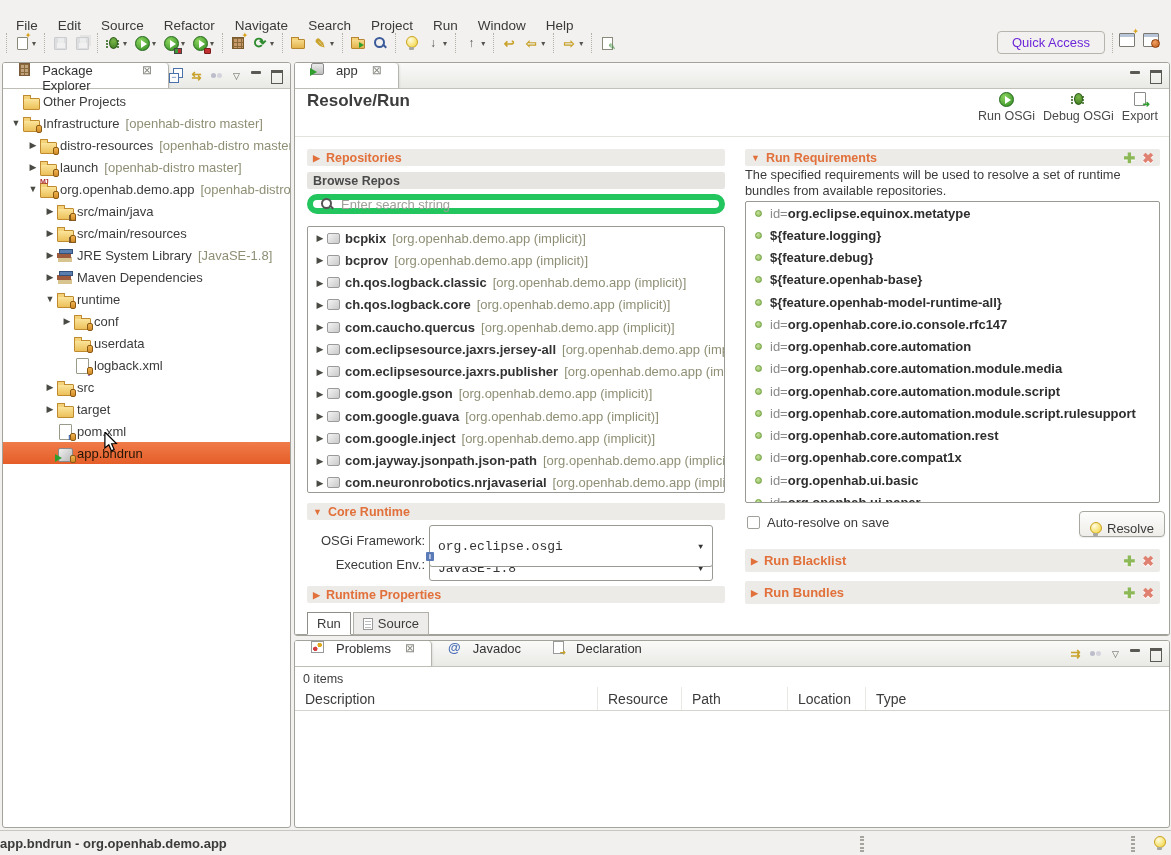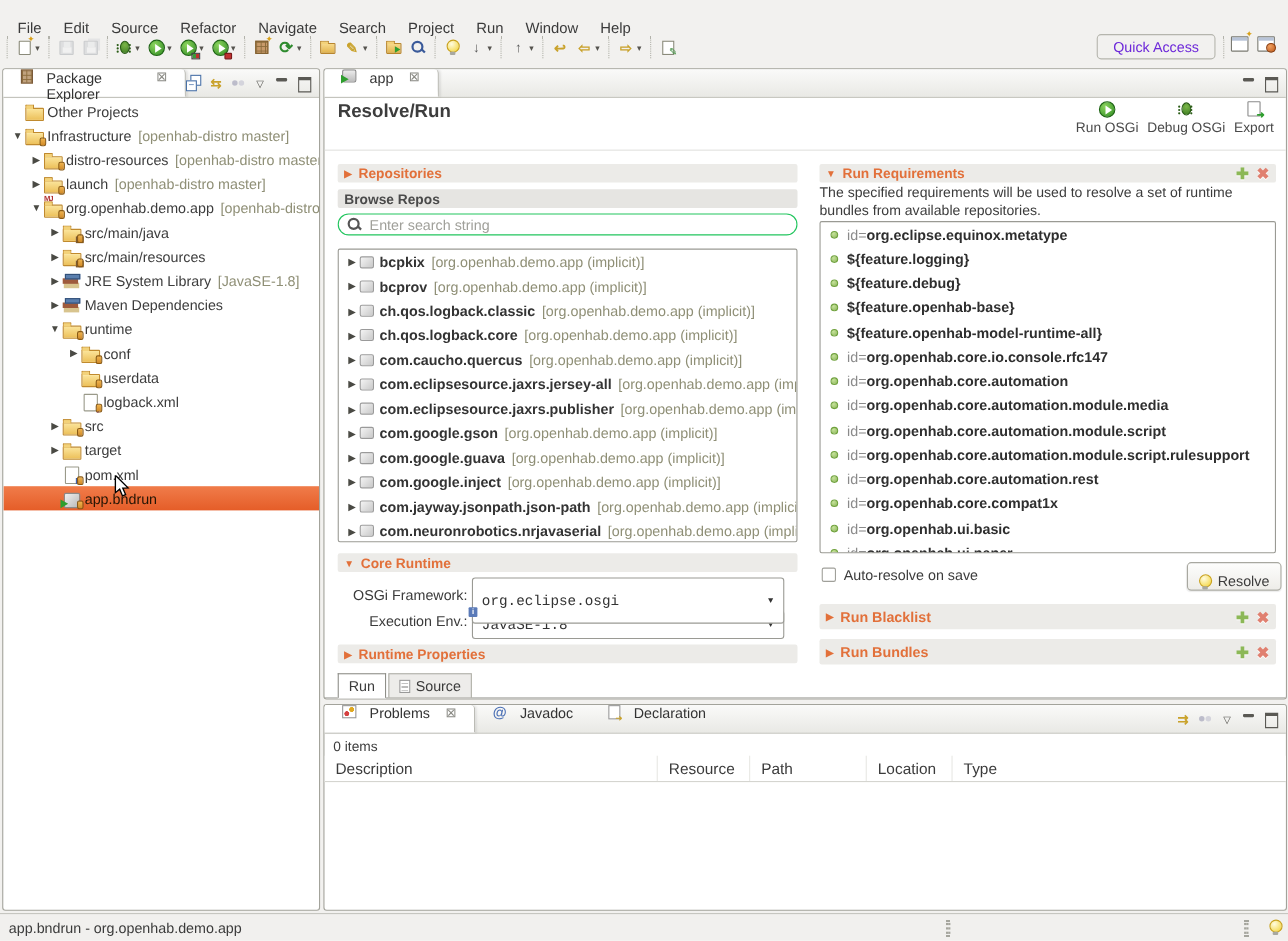--- a/index.html
+++ b/index.html
@@ -124,21 +124,21 @@
   .ic-export::after{content:"➜";position:absolute;right:-5px;bottom:-4px;color:#2e9e2e;font-size:9px;font-weight:bold;}
   .form-divider{position:absolute;left:0;top:73px;width:100%;border-top:1px solid #e2e2de;}
 
   .secbar{position:absolute;background:#ecebe8;display:flex;align-items:center;font-size:12.5px;font-weight:bold;color:#e2703a;padding:0 6px;border-radius:2px;}
   .secbar .sarrow{font-size:9px;margin-right:6px;color:#e2703a;}
   .secbar .spacer{margin-left:auto;display:flex;align-items:center;gap:7px;}
   .plus-ic{color:#8cb857;font-size:14px;font-weight:bold;text-shadow:0 1px 0 #fff;}
   .x-ic{color:#e08070;font-size:14px;font-weight:bold;text-shadow:0 1px 0 #fff;}
   .secbar.plain{color:#4a4a4a;background:#e6e5e2;}
 
-  .search-box{position:absolute;height:20px;background:#fff;border:1px solid #22c55e;border-radius:12px;display:flex;align-items:center;padding:0 8px;}
+  .search-box{position:absolute;height:20px;background:#fff;border:6px solid #22c55e;border-radius:12px;display:flex;align-items:center;padding:0 8px;}
   .search-box input{border:none;outline:none;flex:1;font-size:13px;font-family:"Liberation Sans",sans-serif;color:#333;background:transparent;margin-left:6px;}
   .search-box input::placeholder{color:#a0a09a;}
   .mag{width:12px;height:12px;position:relative;flex:none;}
   .mag::before{content:"";position:absolute;left:0;top:0;width:7px;height:7px;border:2px solid #555;border-radius:50%;}
   .mag::after{content:"";position:absolute;left:8px;top:8px;width:5px;height:2px;background:#555;transform:rotate(45deg);}
 
   .listbox{position:absolute;background:#fff;border:1px solid #9a9a94;border-radius:2px;overflow:hidden;}
   .lrow{height:22.25px;display:flex;align-items:center;white-space:nowrap;overflow:hidden;padding-left:6px;font-size:13px;}
   .lrow .tarrow{width:12px;}
   .jar-icon{width:13px;height:11px;background:linear-gradient(135deg,#f4f4f4,#c9c9c9);border:1px solid #9a9a9a;border-radius:2px;margin:0 5px 0 1px;flex:none;}
@@ -165,21 +165,21 @@
     border:1px solid #a8a8a0;border-radius:4px;background:linear-gradient(#fdfdfc,#eeede9);font-size:13px;color:#3b3b3b;box-shadow:0 1px 1px rgba(0,0,0,.08);}
 
   
   .count-label{position:absolute;left:8px;top:31px;font-size:12.5px;color:#3c3c3c;}
   .phead{position:absolute;left:0;top:46px;right:0;height:24px;display:flex;border-bottom:1px solid #d5d5d0;background:#fff;}
   .pcol{font-size:14px;color:#3b3b3b;padding:4px 8px 0 10px;border-right:1px solid #e8e8e4;height:100%;}
   .pcol:last-child{border-right:none;}
 
   
   .statusbar{position:absolute;left:0;top:830px;width:100%;height:25px;background:#f1f0ee;border-top:1px solid #c6c6c0;display:flex;align-items:center;font-size:13px;color:#3b3b3b;}
-  .status-text{margin-left:8px;}
+  .status-text{font-weight:bold;}
   .drag-dots{position:absolute;top:5px;height:16px;width:4px;border-left:2px dotted #a5a59d;border-right:2px dotted #a5a59d;}
   .sb-bulb{position:absolute;right:6px;top:5px;}
 
   .cursor{position:absolute;z-index:50;pointer-events:none;}
 </style>
 </head>
 <body>
 
 <div id="root">
 

